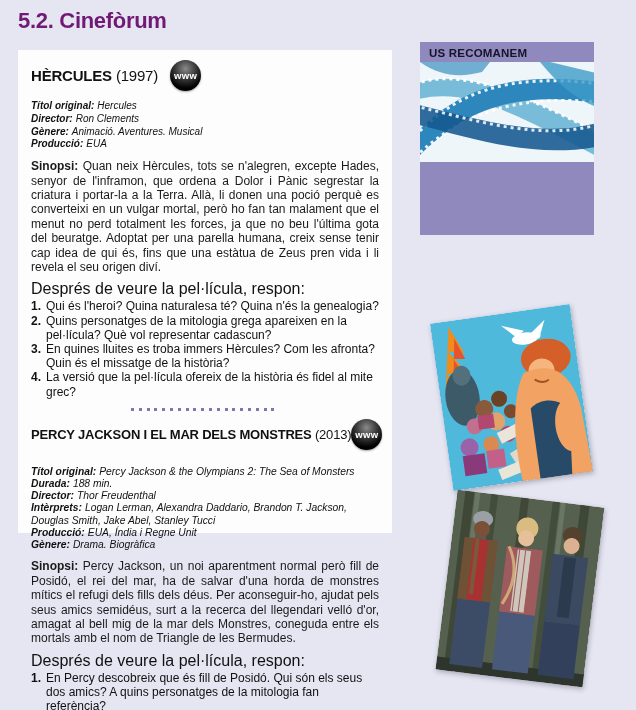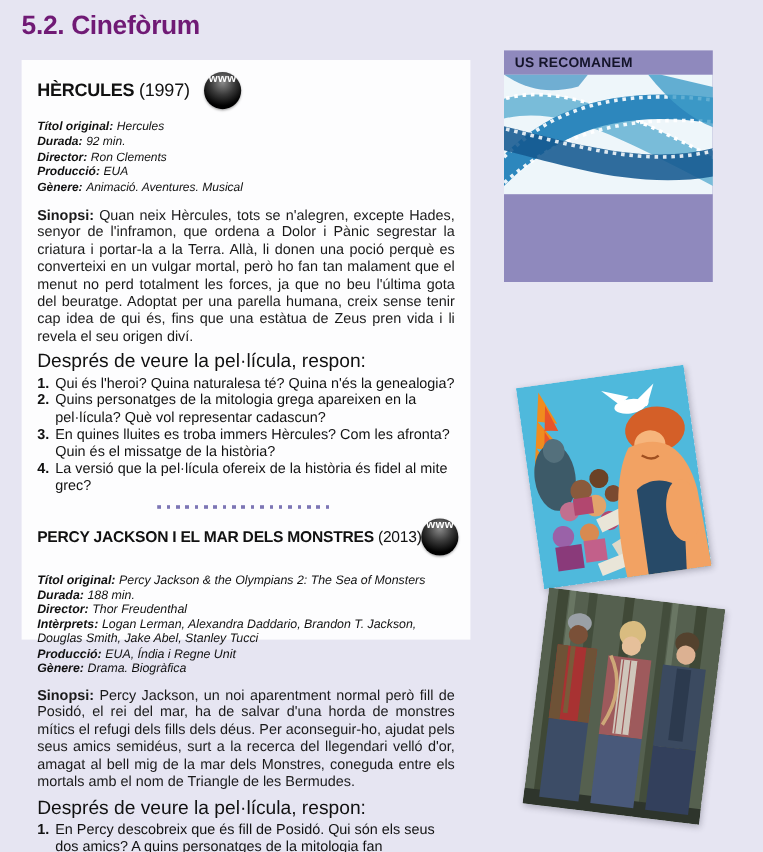--- a/index.html
+++ b/index.html
@@ -21,21 +21,21 @@
   }
   .film-header{display:flex;align-items:center;margin-top:2px;}
   .film-header h2{
     margin:0;font-size:15px;font-weight:700;letter-spacing:-0.2px;white-space:nowrap;
   }
   .film-header h2 .yr{font-weight:400;}
   .film-header.small h2{font-size:13px;}
   .www-icon{
     width:31px;height:31px;border-radius:50%;flex:none;margin-left:12px;
     background:radial-gradient(circle at 50% 28%,#8a8a8a 0%,#3a3a3a 38%,#000 72%);
-    display:flex;align-items:flex-start;justify-content:center;
+    display:flex;align-items:center;justify-content:center;
     color:#fff;font-size:9.5px;font-weight:700;letter-spacing:0.3px;
     box-shadow:0 1px 2px rgba(0,0,0,0.35);cursor:pointer;
   }
   .film-header.small .www-icon{margin-left:auto;}
   .meta{margin-top:9px;font-style:italic;font-size:10px;line-height:12.8px;}
   .meta.small{font-size:10.3px;line-height:12.2px;margin-top:16px;}
   .meta .ml{font-weight:700;margin-right:3px;}
   .syn{
     margin:8px 0 0 0;font-size:12px;line-height:14.4px;text-align:justify;color:#1a1a1a;
   }
@@ -77,24 +77,23 @@
 
   <section>
     <div class="film-header">
       <h2><span class="ttl">HÈRCULES</span>&nbsp;<span class="yr">(1997)</span></h2>
       <div class="www-icon">
           <span>www</span>
         </div>
     </div>
     <div class="meta">
       <div class="meta-line"><span class="ml">Títol original:</span><span class="mv">Hercules</span></div>
-      <div class="meta-line"><span class="ml">Durada:</span><span class="mv">92 min.</span></div>
       <div class="meta-line"><span class="ml">Director:</span><span class="mv">Ron Clements</span></div>
+      <div class="meta-line"><span class="ml">Gènere:</span><span class="mv">Animació. Aventures. Musical</span></div>
       <div class="meta-line"><span class="ml">Producció:</span><span class="mv">EUA</span></div>
-      <div class="meta-line"><span class="ml">Gènere:</span><span class="mv">Animació. Aventures. Musical</span></div>
     </div>
     <p class="syn"><span class="sl">Sinopsi:</span> <span>Quan neix Hèrcules, tots se n'alegren, excepte Hades, senyor de l'inframon, que ordena a Dolor i Pànic segrestar la criatura i portar-la a la Terra. Allà, li donen una poció perquè es converteixi en un vulgar mortal, però ho fan tan malament que el menut no perd totalment les forces, ja que no beu l'última gota del beuratge. Adoptat per una parella humana, creix sense tenir cap idea de qui és, fins que una estàtua de Zeus pren vida i li revela el seu origen diví.</span></p>
     <p class="respon">Després de veure la pel·lícula, respon:</p>
     <div class="questions">
       <div class="q">
           <span class="qn">1.</span>
           <span class="qt">Qui és l'heroi? Quina naturalesa té? Quina n'és la genealogia?</span>
         </div>
       <div class="q">
           <span class="qn">2.</span>

